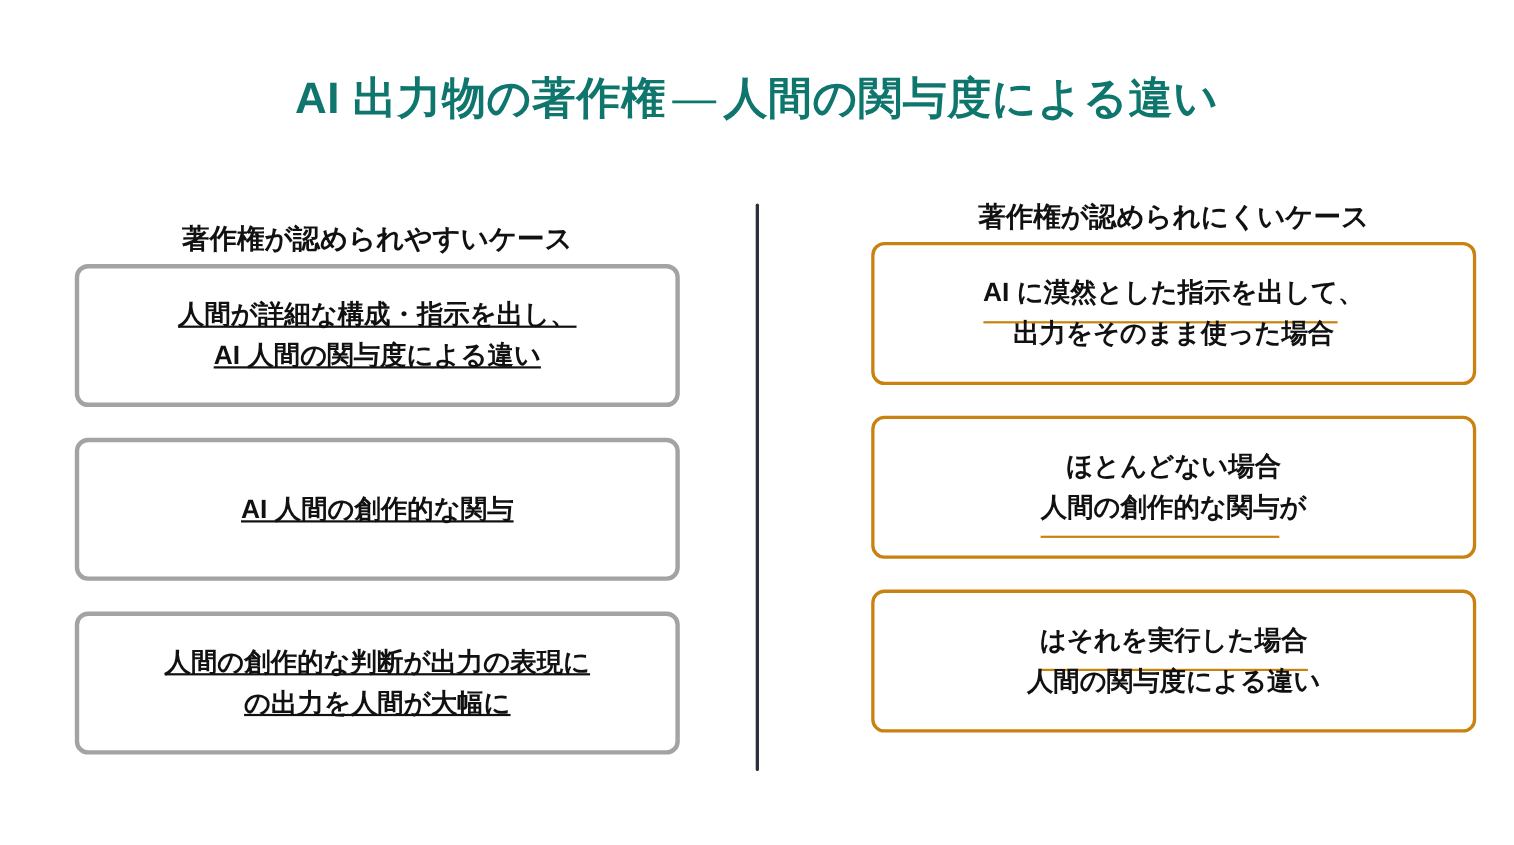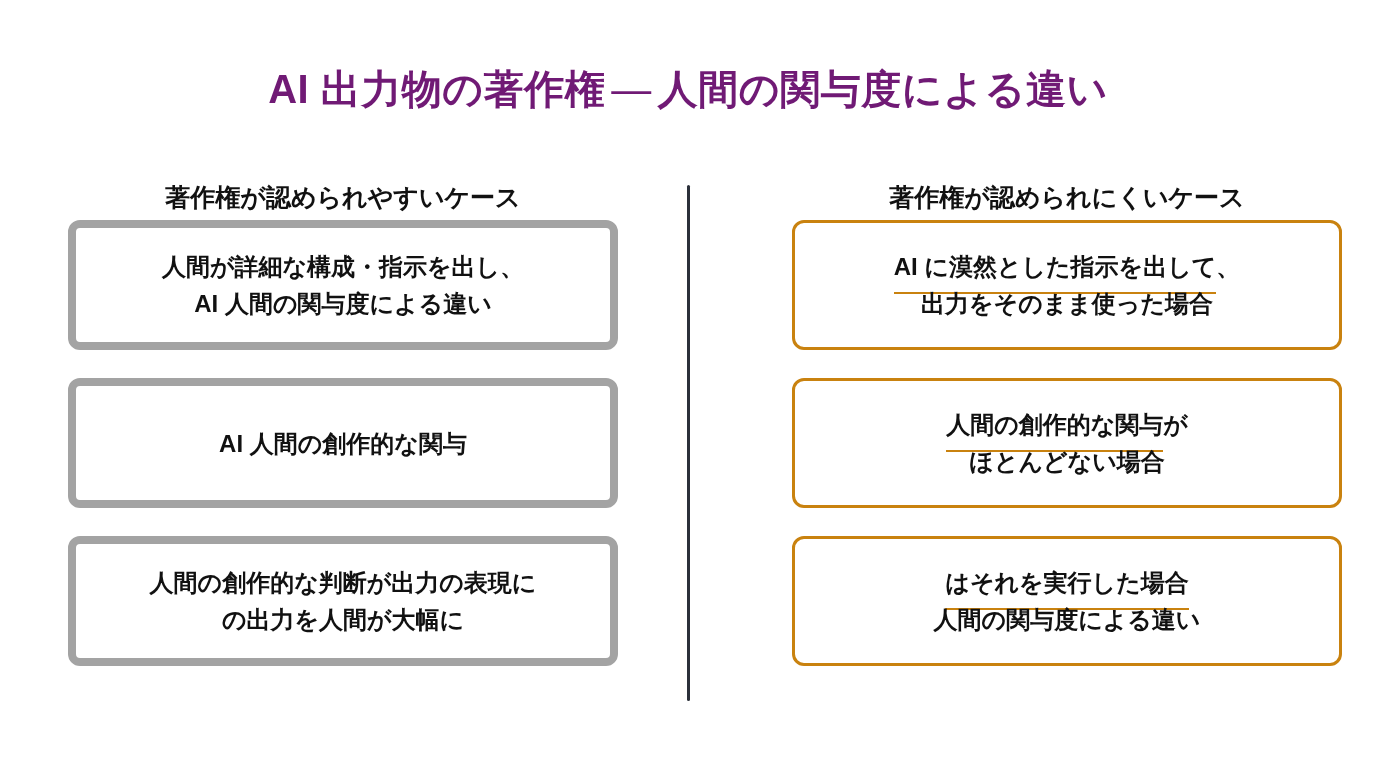--- a/index.html
+++ b/index.html
@@ -26,21 +26,21 @@
   
   .title {
     position: absolute;
     top: 62px;
     left: 0;
     width: 1376px;
     text-align: center;
     font-size: 40px;
     font-weight: bold;
     letter-spacing: 0.5px;
-    color: #701a75;
+    color: #0f766e;
     white-space: nowrap;
   }
   .title .dash {
     display: inline-block;
     padding: 0 6px;
     font-weight: normal;
   }
 
   
   .columns {
@@ -49,21 +49,21 @@
     left: 0;
     width: 1376px;
     height: 530px;
   }
 
   .column {
     position: absolute;
     top: 0;
     width: 550px;
   }
-  .column.left  { left: 68px; }
+  .column.left  { left: 68px; margin-top: 20px; }
   .column.right { left: 792px; }
 
   .col-header {
     text-align: center;
     font-size: 25px;
     font-weight: bold;
     color: #111111;
     height: 40px;
     line-height: 34px;
     white-space: nowrap;
@@ -87,21 +87,22 @@
     height: 130px;
     border-radius: 12px;
     background: #ffffff;
     display: flex;
     flex-direction: column;
     align-items: center;
     justify-content: center;
     margin-bottom: 28px;
   }
   .card.gray {
-    border: 8px solid #a3a3a3;
+    border: 4px solid #a3a3a3;
+    text-decoration: underline;
   }
   .card.orange {
     border: 3px solid #c9820f;
   }
 
   .card-line {
     font-size: 24px;
     font-weight: bold;
     color: #111111;
     line-height: 37px;
@@ -146,22 +147,22 @@
 
     <div class="column right">
       <div class="col-header">著作権が認められにくいケース</div>
 
       <div class="card orange">
         <div class="card-line"><span class="ul">AI に漠然とした指示を出して</span><span>、</span></div>
         <div class="card-line">出力をそのまま使った場合</div>
       </div>
 
       <div class="card orange">
+        <div class="card-line">ほとんどない場合</div>
         <div class="card-line"><span class="ul">人間の創作的な関与</span><span>が</span></div>
-        <div class="card-line">ほとんどない場合</div>
       </div>
 
       <div class="card orange">
         <div class="card-line"><span class="ul">はそれを実行した場合</span><span></span></div>
         <div class="card-line">人間の関与度による違い</div>
       </div>
     </div>
 
   </div>
 </div>

